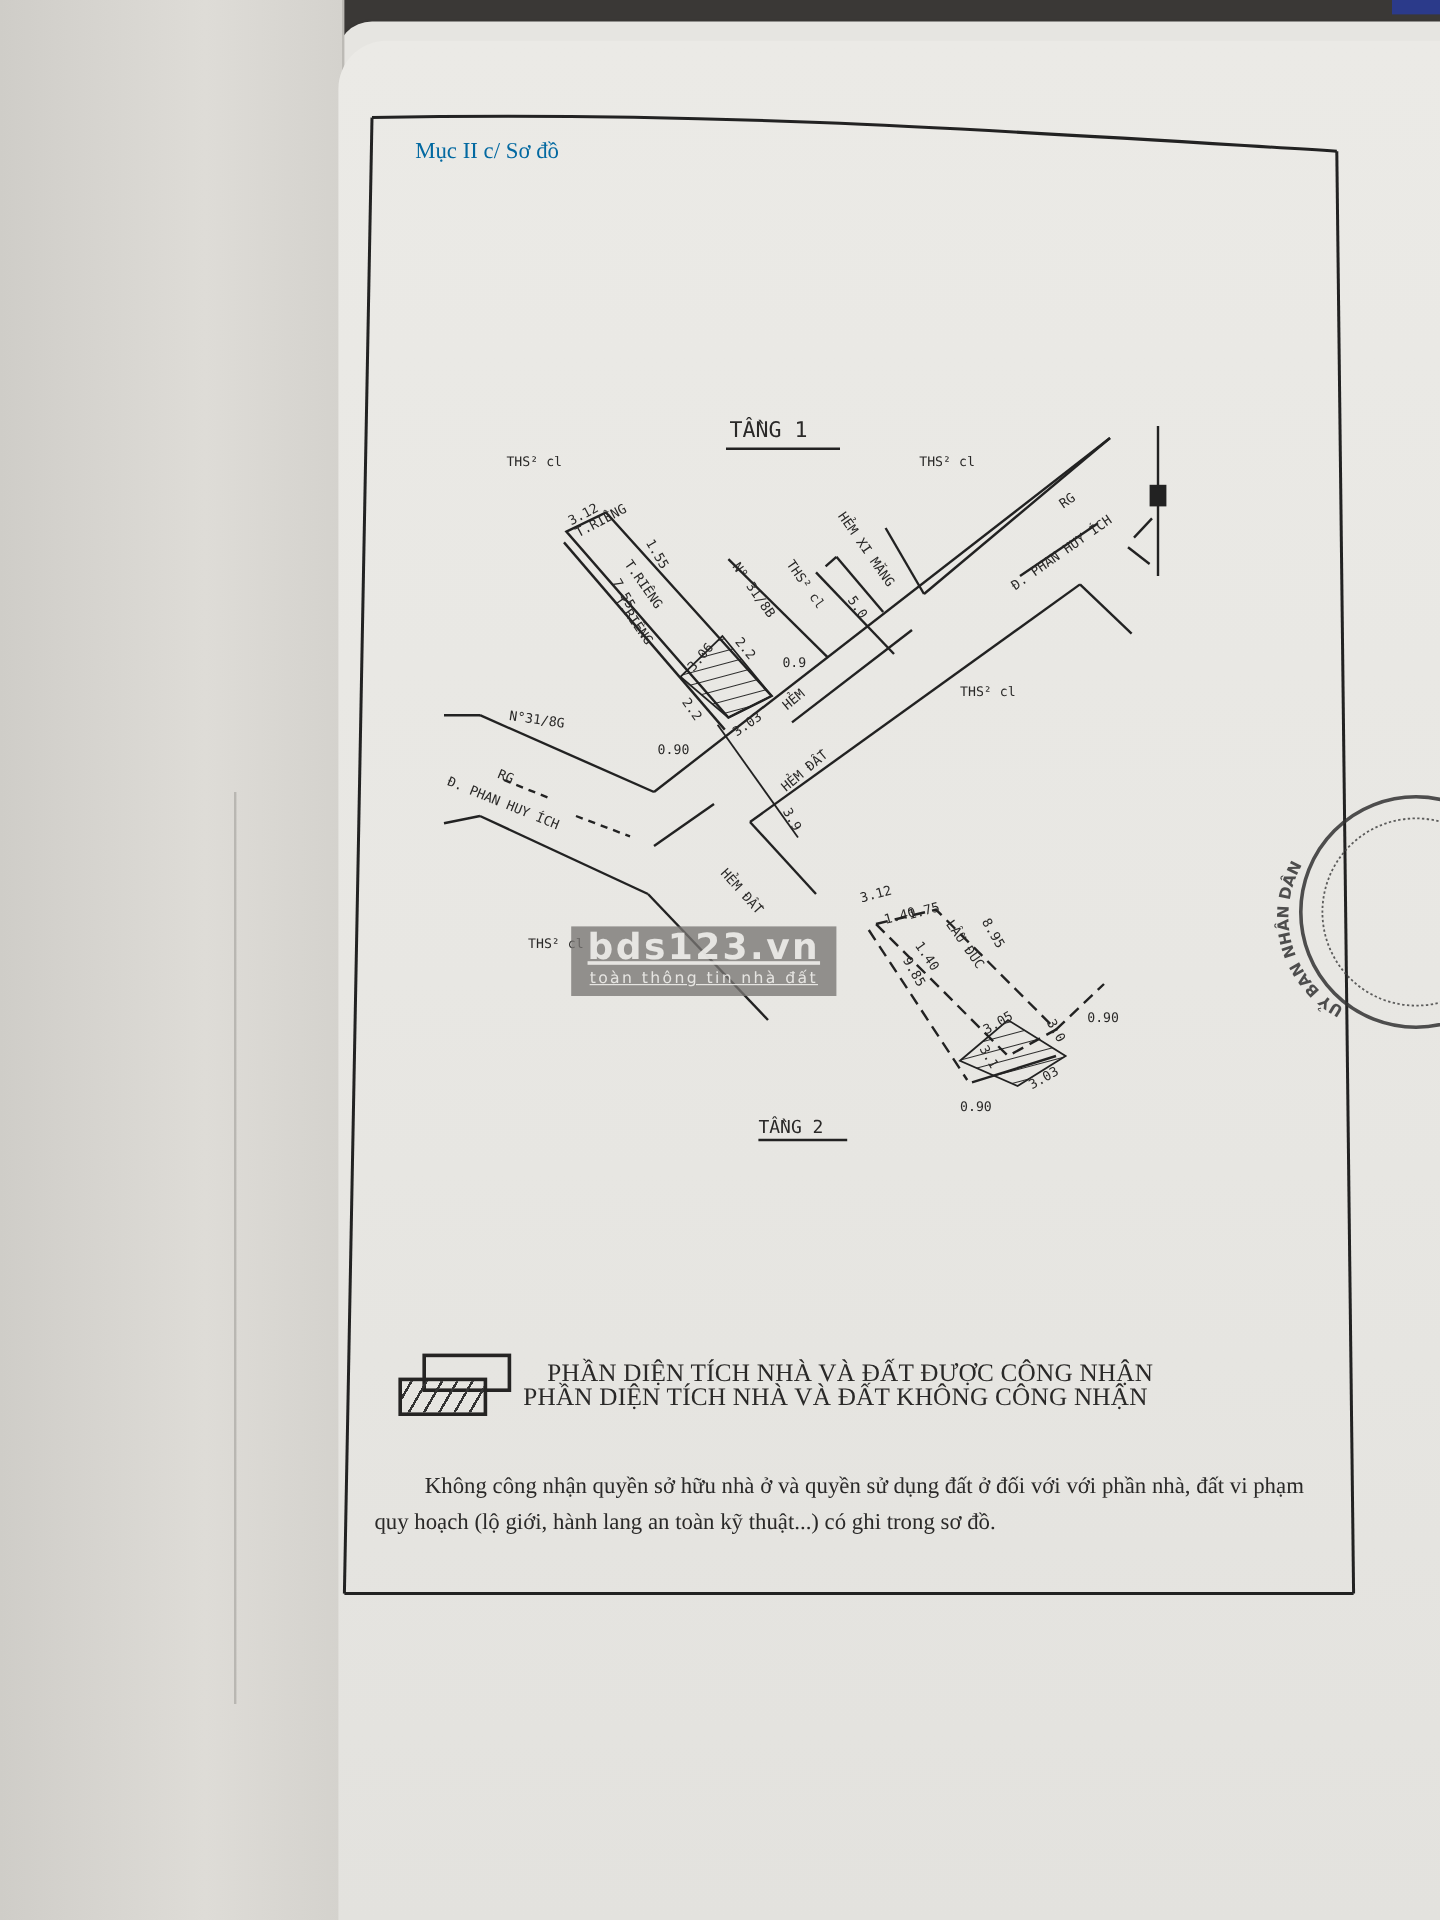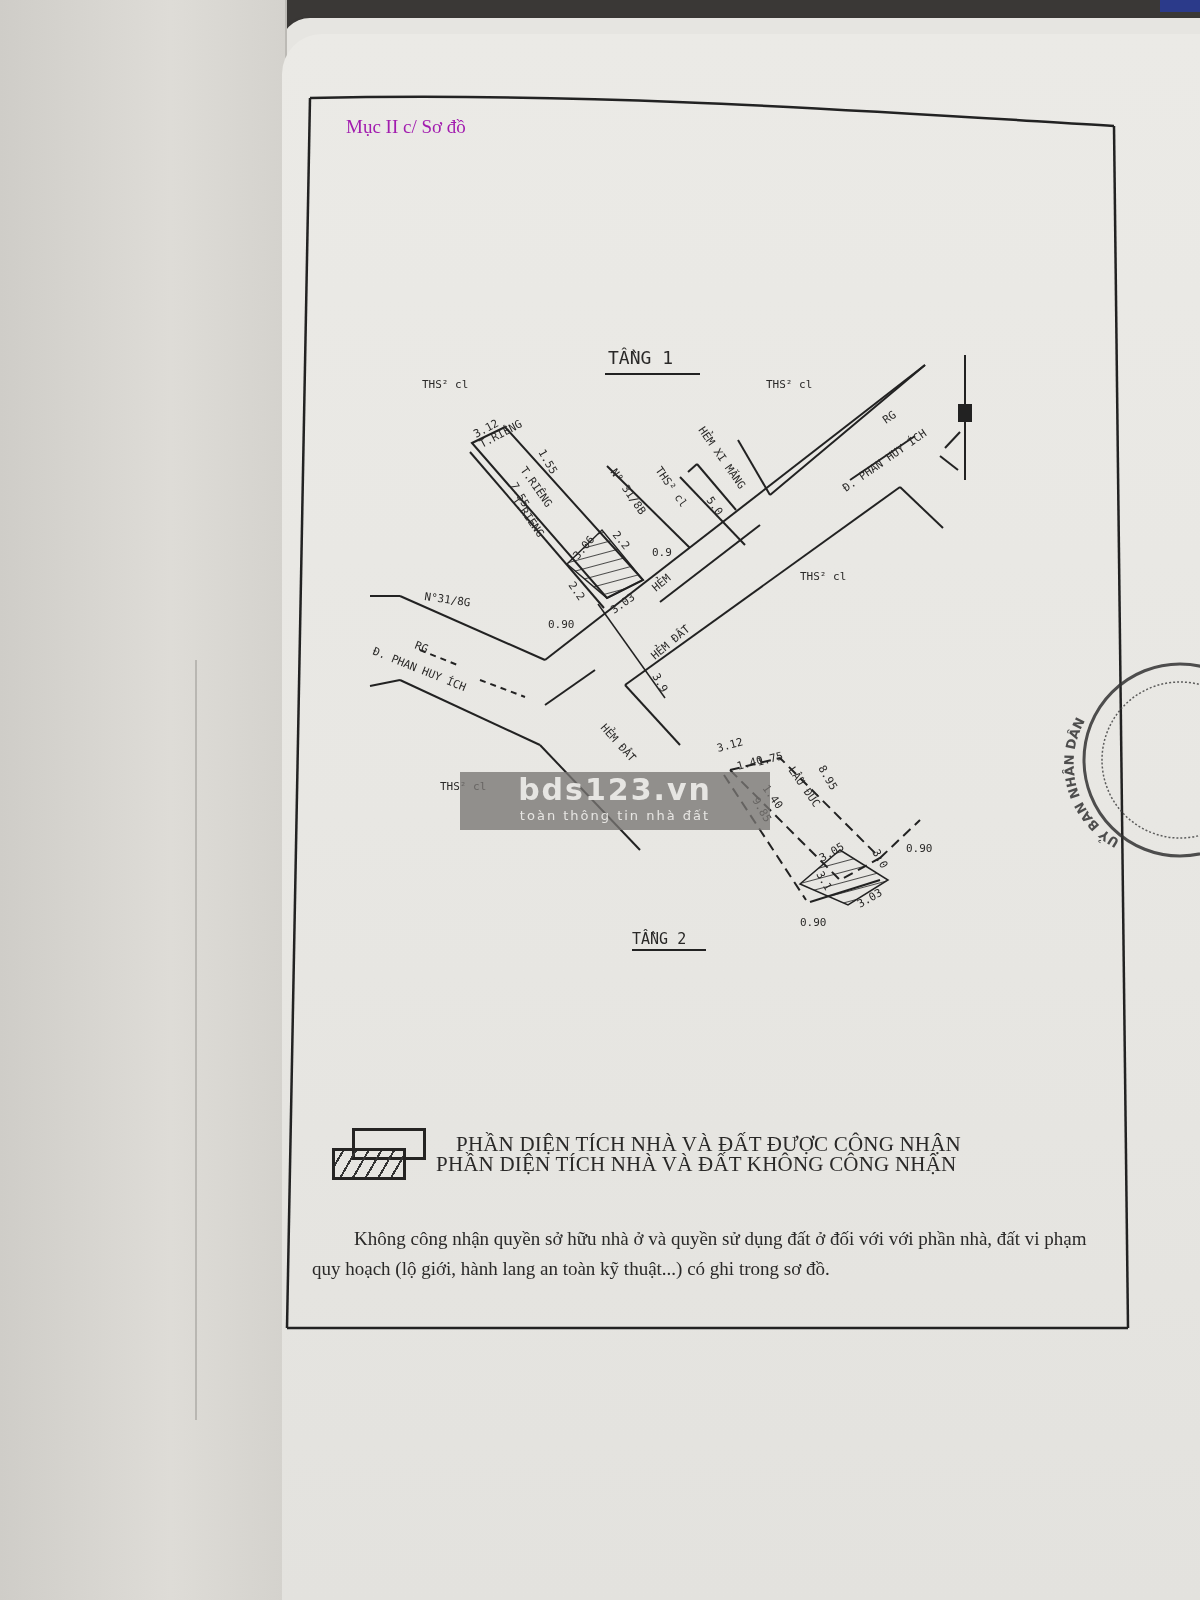--- a/index.html
+++ b/index.html
@@ -3,22 +3,22 @@
 <meta charset="utf-8">
 <style>
   html,body{margin:0;padding:0;}
   body{width:1200px;height:1600px;position:relative;overflow:hidden;background:#d9d7d2;font-family:"Liberation Serif",serif;}
   .bg-dark{position:absolute;left:270px;top:0;width:930px;height:30px;background:#3a3836;}
   .bg-blue{position:absolute;right:0;top:0;width:40px;height:12px;background:#2b3a8a;}
   .under-page{position:absolute;left:280px;top:18px;width:920px;height:1600px;background:#e6e5e1;border-radius:30px 0 0 0;box-shadow:-2px 2px 4px rgba(0,0,0,.15);}
   .left-page{position:absolute;left:0;top:0;width:285px;height:1600px;background:linear-gradient(90deg,#cfcdc8 0%,#dedcd7 60%,#d4d2cd 100%);border-right:2px solid #bcbab5;}
   .left-page .edge{position:absolute;right:88px;top:660px;width:2px;height:760px;background:#b9b7b2;}
   .page{position:absolute;left:282px;top:34px;width:918px;height:1566px;background:linear-gradient(180deg,#ebeae6 0%,#e8e7e3 50%,#e3e2de 100%);border-radius:40px 0 0 0;}
-  .title{position:absolute;left:346px;top:116px;font-size:19px;color:#a21caf;}
-  .watermark{position:absolute;left:460px;top:772px;width:310px;height:58px;background:rgba(120,118,115,.78);color:#f0efec;text-align:center;}
+  .title{position:absolute;left:346px;top:116px;font-size:19px;color:#0369a1;}
+  .watermark{position:absolute;left:476px;top:772px;width:221px;height:58px;background:rgba(120,118,115,.78);color:#f0efec;text-align:center;text-decoration:underline;}
   .watermark .brand{font-family:"DejaVu Sans",sans-serif;font-weight:bold;font-size:30px;letter-spacing:2px;line-height:36px;opacity:.9;}
   .watermark .tag{font-family:"DejaVu Sans",sans-serif;font-size:13px;letter-spacing:2px;line-height:16px;opacity:.9;}
   .legend-row{position:absolute;left:332px;display:flex;align-items:center;}
   .legend-box{width:74px;height:32px;border:3px solid #252423;box-sizing:border-box;background:transparent;}
   .legend-box.hatched{background:repeating-linear-gradient(-60deg,transparent 0 9px,#333 9px 11px);}
   .legend-label{margin-left:30px;font-size:21px;color:#2a2928;letter-spacing:.2px;}
   .note{position:absolute;left:312px;top:1212px;width:790px;font-size:19px;line-height:30px;color:#2a2928;text-indent:42px;margin-top:12px;}
   svg.plan{position:absolute;left:0;top:0;}
   .hand{font-family:"DejaVu Sans Mono",monospace;fill:#2a2928;}
 </style>

